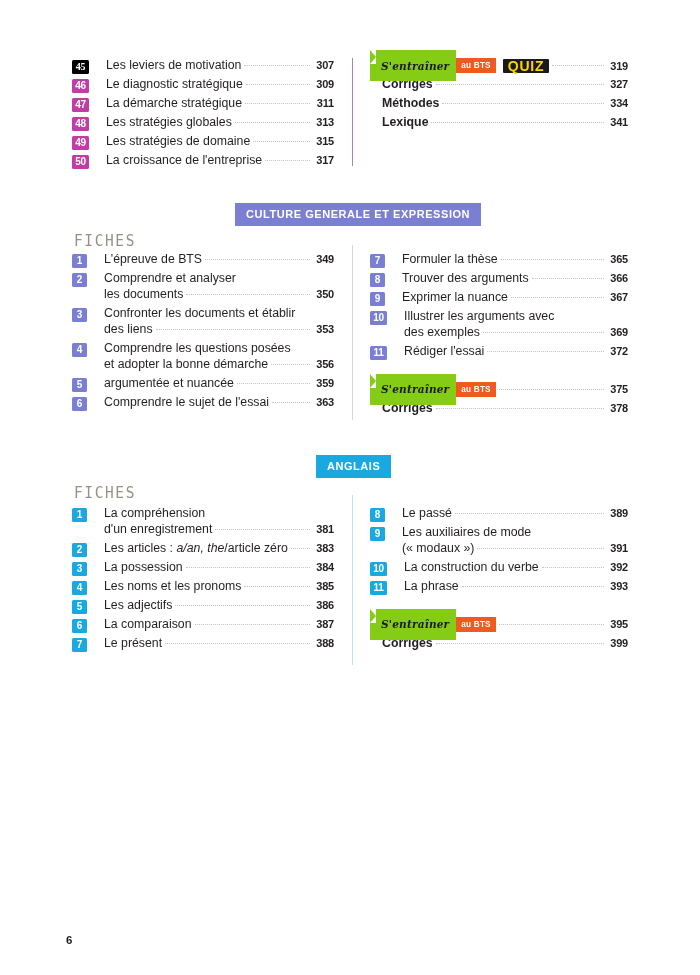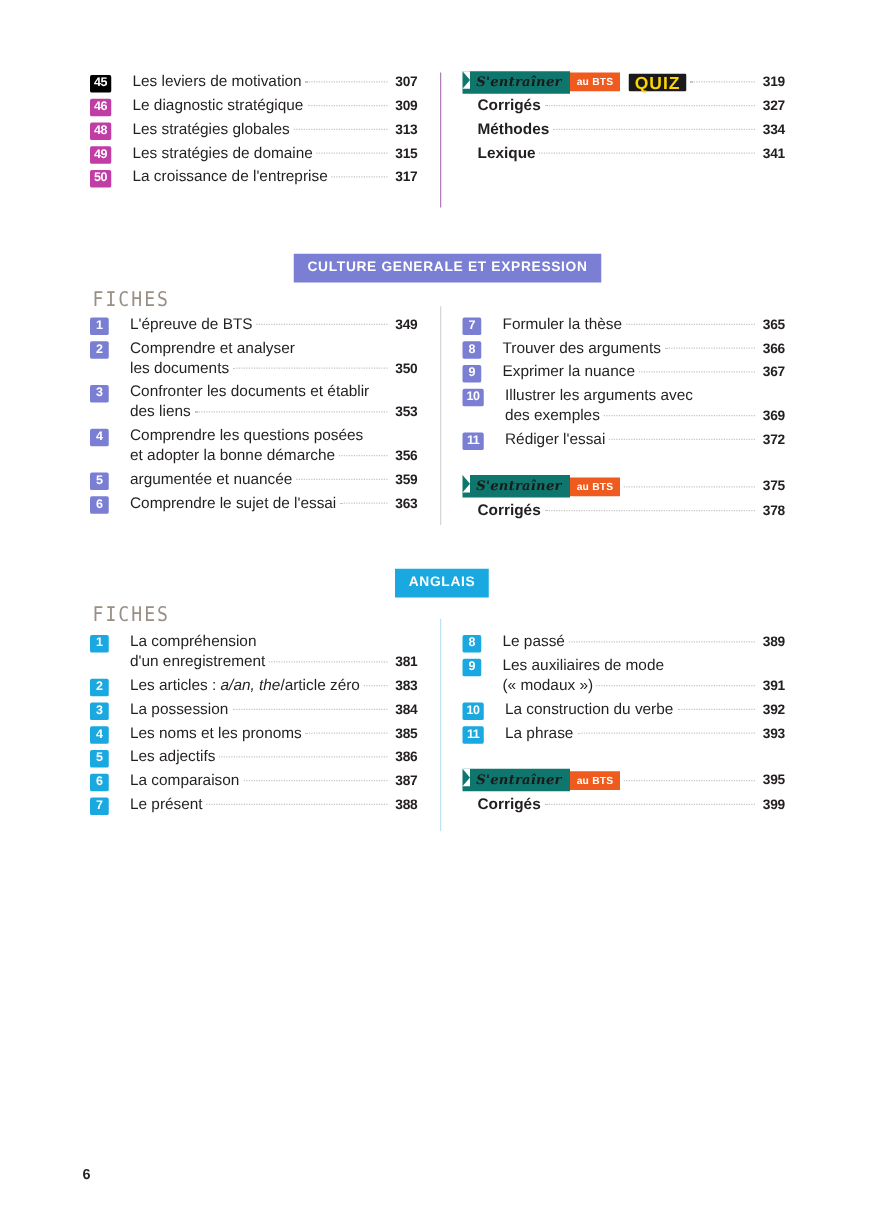--- a/index.html
+++ b/index.html
@@ -70,22 +70,22 @@
     transform:scaleY(1.12);
     transform-origin:left top;
   }
 
   
   .divider{position:absolute;width:1px;}
 
   
   .setr{display:flex;align-items:center;flex:0 0 auto;height:15px;}
   .setr .green{
-    background:#0f766e;
-    height:18px;
+    background:#84cc16;
+    height:31px;
     display:flex;align-items:center;
     padding:0 7px 0 11px;
     position:relative;
   }
   .setr .green:before{
     content:"";position:absolute;left:0;top:0;
     border-top:7.5px solid #ffffff;
     border-bottom:7.5px solid #ffffff;
     border-left:6px solid transparent;
     width:0;height:0;
@@ -123,36 +123,46 @@
 </style>
 </head>
 <body>
 
 <div class="page">
 
   <div class="divider" style="left:352px;top:58px;height:108px;background:#b07fb8;"></div>
 
   <div class="col" style="left:72px;top:58px;width:262px;">
       <div class="entry">
-        <span class="num w2" style="background:#000000;">45</span>
+        <span class="num w2" style="background:#000000;font-family:Liberation Serif, serif;">45</span>
         <span class="body">
           <div class="line">
             <span class="txt">Les leviers de motivation</span>
             <span class="dots"></span>
             <span class="pg">307</span>
           </div>
         </span>
       </div>
       <div class="entry">
         <span class="num w2" style="background:#c13ca4;">46</span>
         <span class="body">
           <div class="line">
             <span class="txt">Le diagnostic stratégique</span>
             <span class="dots"></span>
             <span class="pg">309</span>
+          </div>
+        </span>
+      </div>
+      <div class="entry">
+        <span class="num w2" style="background:#c13ca4;">47</span>
+        <span class="body">
+          <div class="line">
+            <span class="txt">La démarche stratégique</span>
+            <span class="dots"></span>
+            <span class="pg">311</span>
           </div>
         </span>
       </div>
       <div class="entry">
         <span class="num w2" style="background:#c13ca4;">48</span>
         <span class="body">
           <div class="line">
             <span class="txt">Les stratégies globales</span>
             <span class="dots"></span>
             <span class="pg">313</span>

